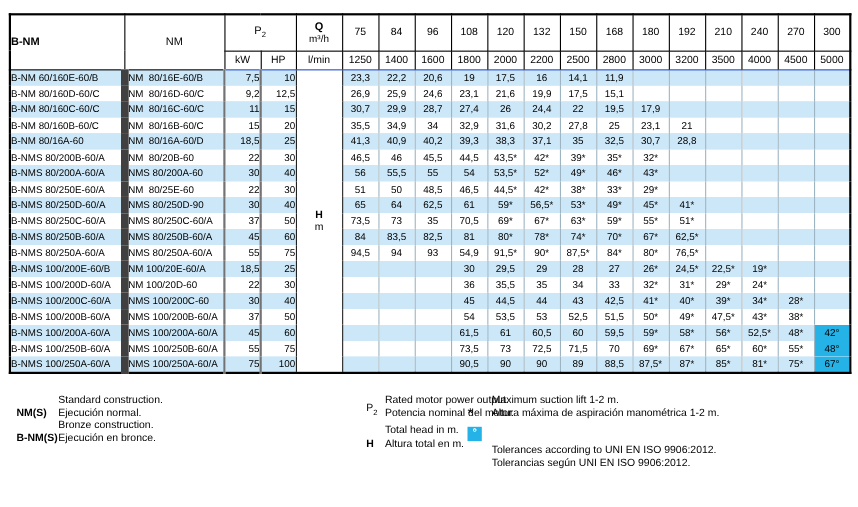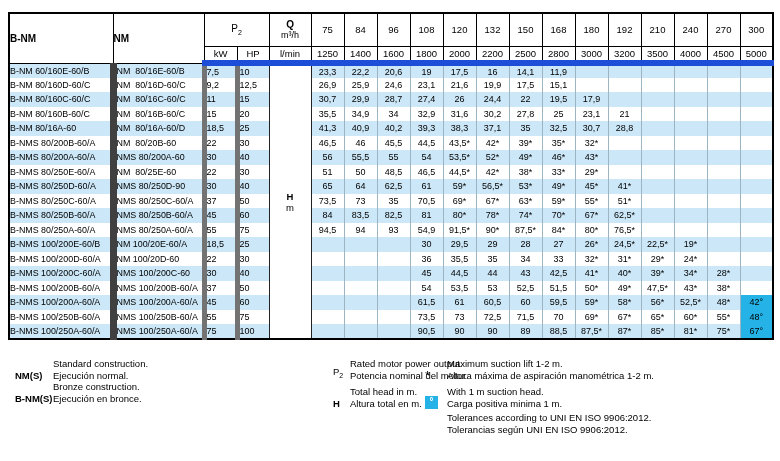--- a/index.html
+++ b/index.html
@@ -6,34 +6,34 @@
   .page{position:relative;width:780px;height:461px;background:#fff;
         font-family:"Liberation Sans", sans-serif;color:#000;overflow:hidden;}
   table.pump{position:absolute;left:8px;top:12px;width:764px;
              border-collapse:collapse;table-layout:fixed;
              border:2px solid #000;}
   table.pump th, table.pump td{padding:0;margin:0;overflow:hidden;}
   thead th{border:1px solid #000;font-weight:normal;background:#fff;
            font-size:9.5px;text-align:center;vertical-align:middle;}
   thead tr.hr1{height:33px;}
   thead tr.hr2{height:17px;}
-  thead tr.hr2 th{border-bottom:6px solid #1d4ed8;}
+  thead tr.hr2 th{border-bottom:1px solid #1d4ed8;}
   th.c-bnm{text-align:left;padding-left:28px;font-weight:bold;font-size:10px;}
-  th.c-nm{text-align:left;padding-left:7px;font-weight:bold;font-size:10px;}
+  th.c-nm{text-align:center;padding-left:7px;font-weight:normal;font-size:10px;}
   th.c-p2{font-size:10px;}
   th.c-p2 sub{font-size:7px;}
   th.c-q{font-size:9px;line-height:10px;}
   th.c-q .qb{font-weight:bold;font-size:10px;}
   tbody tr{height:14.5px;}
   tbody td{font-size:9px;vertical-align:middle;background:#fff;}
   tbody tr.stripe td{background:#cce7f7;}
   td.bnm{text-align:left;padding-left:4px;font-size:8.9px;white-space:pre;}
   td.nm{text-align:left;padding-left:4px;font-size:8.9px;white-space:pre;
         border-left:7px solid #404040;}
-  td.kw,td.hp{text-align:left;border-left:5px solid #737373;}
+  td.kw,td.hp{text-align:right;border-left:2px solid #737373;}
   td.hm{background:#fff !important;text-align:center;vertical-align:middle;
         border-left:1px solid #222;border-right:1px solid #222;
         font-size:9.5px;line-height:11px;}
   td.val{text-align:center;border-left:1px solid #9db5c2;}
   td.val.deg{background:#25b2e7 !important;}
   .footer{position:absolute;left:0;top:358px;width:780px;}
   .leg-col{position:absolute;top:0;}
   .leg-col.lc1{left:15px;}
   .leg-col.lc2{left:333px;}
   .leg-col.lc3{left:425px;}
@@ -524,21 +524,20 @@
         <span class="leg-text"><span>Total head in m.</span><br><span>Altura total en m.</span></span>
       </div>
     </div>
     <div class="leg-col lc3">
       <div class="leg-item">
         <span class="leg-sym">*</span>
         <span class="leg-text"><span>Maximum suction lift 1-2 m.</span><br><span>Altura máxima de aspiración manométrica 1-2 m.</span></span>
       </div>
       <div class="leg-item gap">
         <span class="leg-sym"><span class="deg-box">°</span></span>
-        <span class="leg-text"><span>With 1 m suction head.</span><br><span>Carga positiva minima 1 m.</span></span>
       </div>
       <div class="tol">
         <span>Tolerances according to UNI EN ISO 9906:2012.</span><br>
         <span>Tolerancias según UNI EN ISO 9906:2012.</span>
       </div>
     </div>
   </div>
 
 </div>
 

